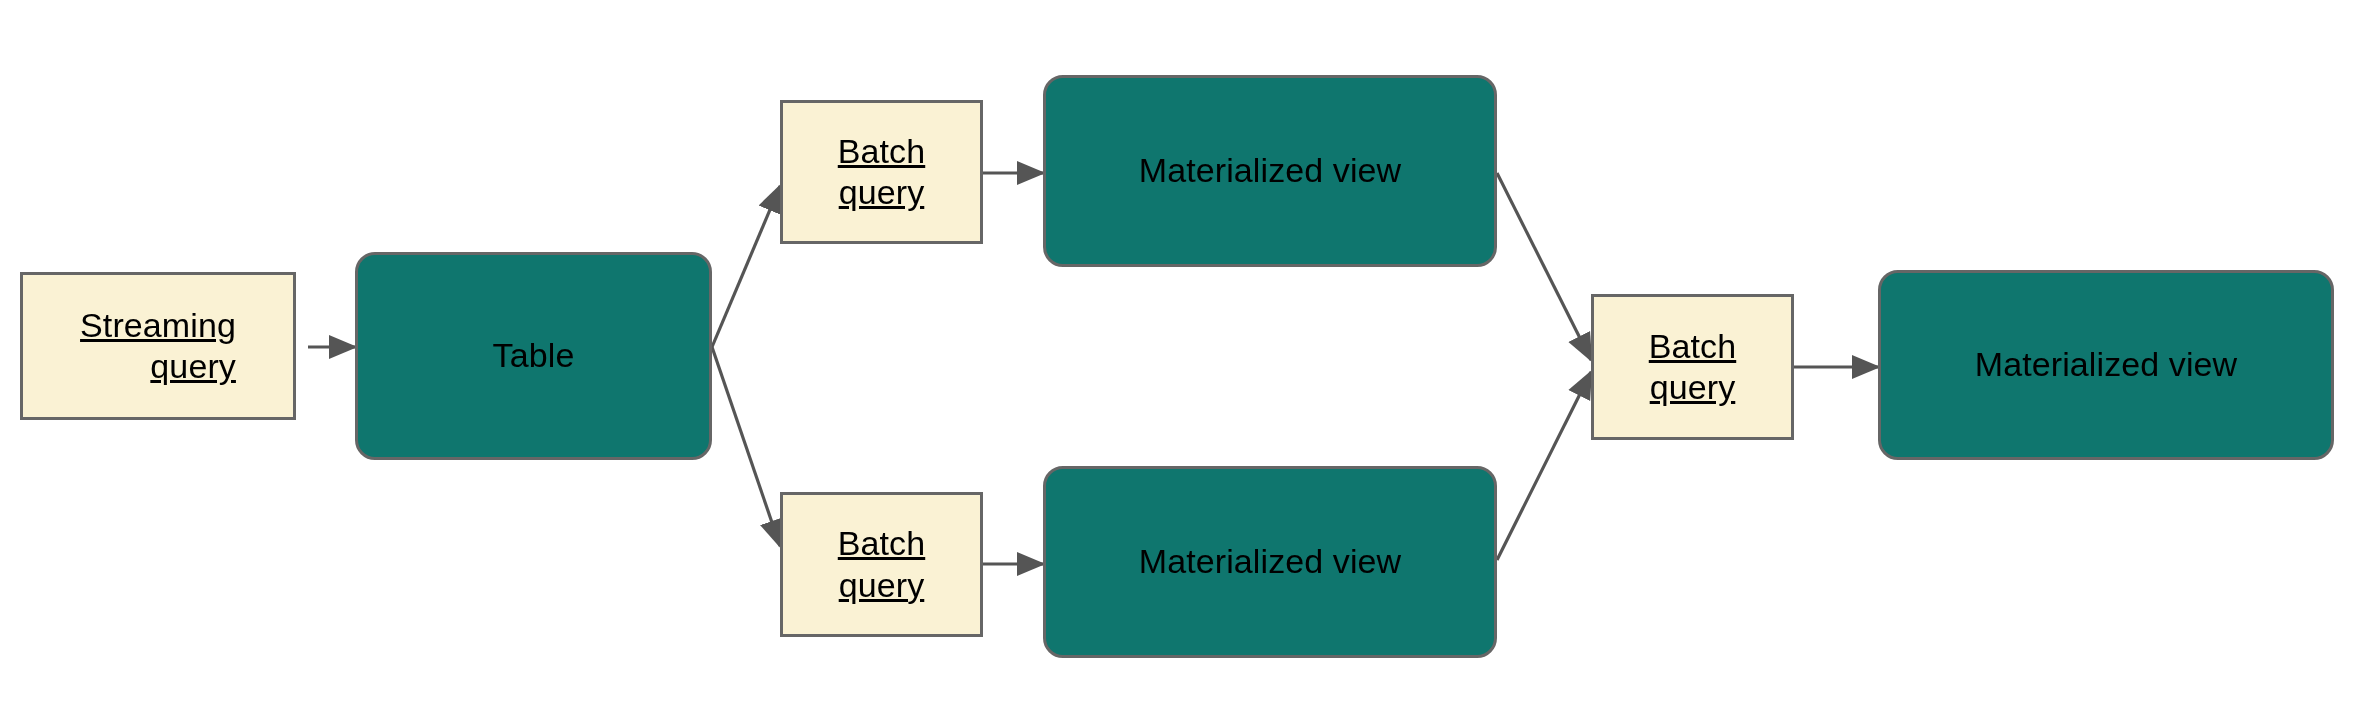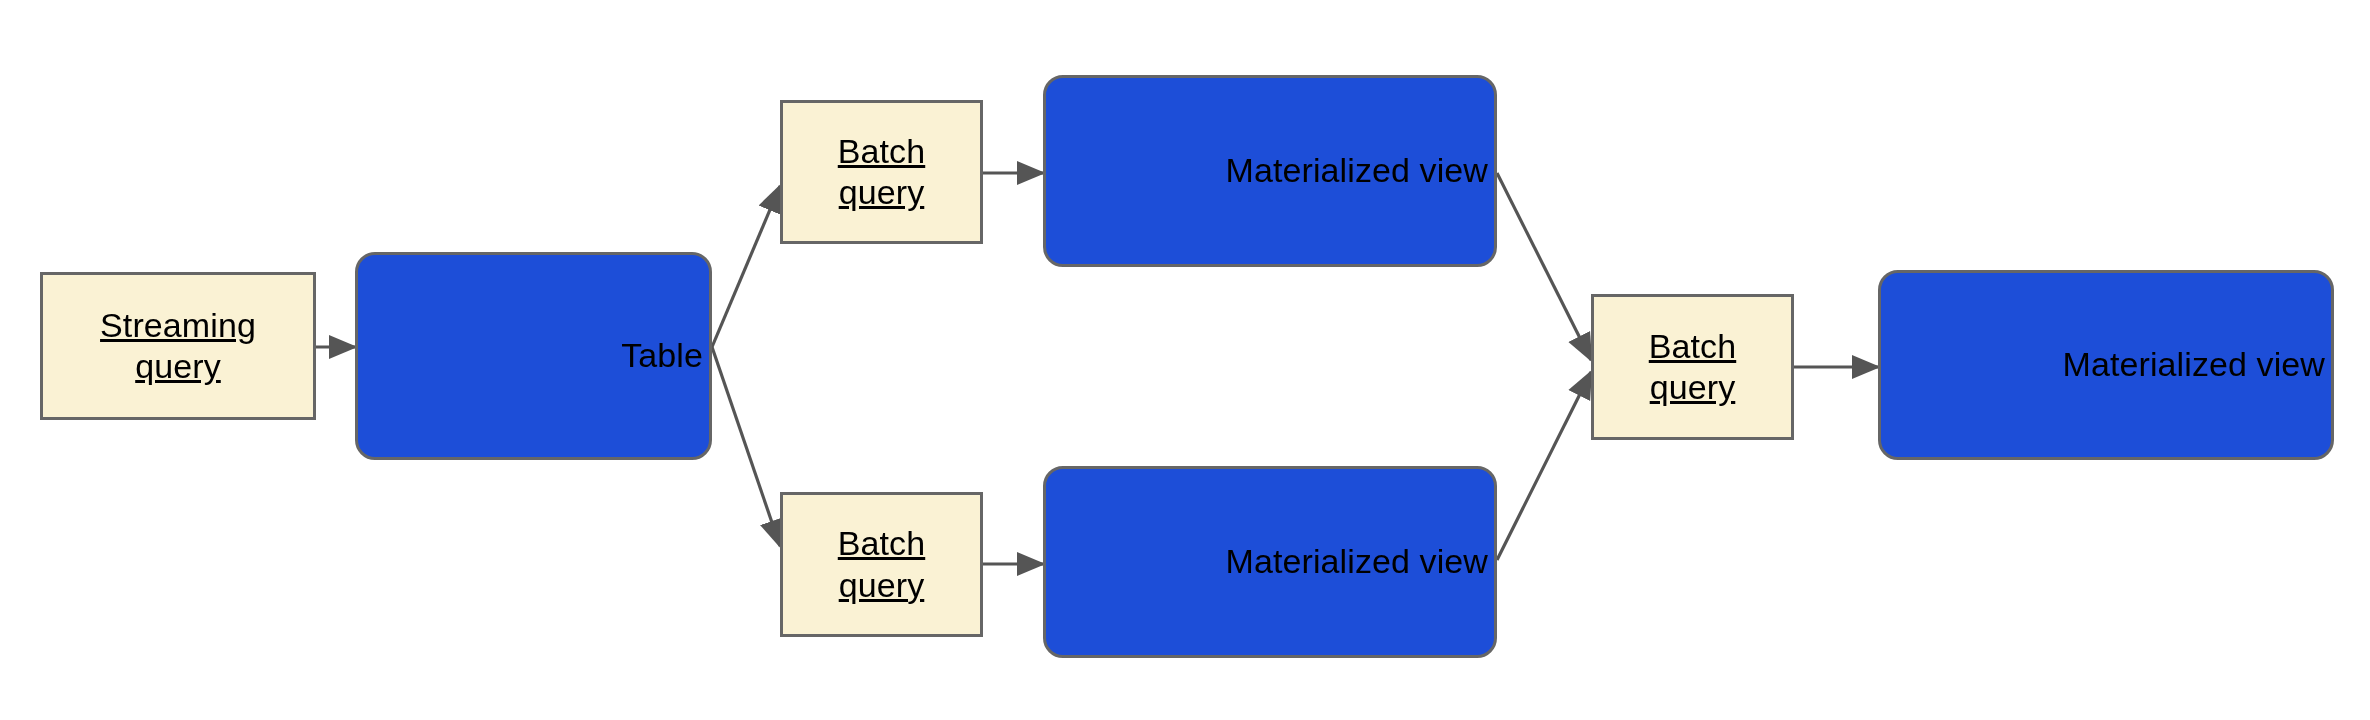--- a/index.html
+++ b/index.html
@@ -45,23 +45,22 @@
     display: block;
     white-space: pre-line;
     padding: 0 6px;
   }
   .node-process {
     background: #faf2d4;
     border-radius: 0;
     text-decoration: underline;
   }
   .node-store {
-    background: #1d4ed8;
+    background: #0f766e;
     border-radius: 20px;
-    justify-content: flex-end;
   }
 </style>
 </head>
 <body>
 
 <div id="canvas">
 
   <svg id="edges" viewBox="0 0 2370 720" width="2370" height="720" xmlns="http://www.w3.org/2000/svg">
     <defs>
       <marker id="arrowhead" markerWidth="9" markerHeight="9" refX="8.2" refY="4.5" orient="auto" markerUnits="strokeWidth">
@@ -73,21 +72,21 @@
         <line x1="712" y1="347" x2="780" y2="186" marker-end="url(#arrowhead)"></line>
         <line x1="712" y1="347" x2="780" y2="546" marker-end="url(#arrowhead)"></line>
         <line x1="983" y1="173" x2="1043" y2="173" marker-end="url(#arrowhead)"></line>
         <line x1="983" y1="564" x2="1043" y2="564" marker-end="url(#arrowhead)"></line>
         <line x1="1497" y1="173" x2="1591" y2="360" marker-end="url(#arrowhead)"></line>
         <line x1="1497" y1="560" x2="1591" y2="372" marker-end="url(#arrowhead)"></line>
         <line x1="1794" y1="367" x2="1878" y2="367" marker-end="url(#arrowhead)"></line>
       </g>
   </svg>
 
-  <div class="node node-process" style="left: 40px; top: 272px; width: 276px; height: 148px;">
+  <div class="node node-process" style="left: 20px; top: 272px; width: 276px; height: 148px; text-align: right;">
     <span class="node-label">Streaming
 query</span>
   </div>
 
   <div class="node node-store" style="left: 355px; top: 252px; width: 357px; height: 208px;">
     <span class="node-label">Table</span>
   </div>
 
   <div class="node node-process" style="left: 780px; top: 100px; width: 203px; height: 144px;">
     <span class="node-label">Batch

